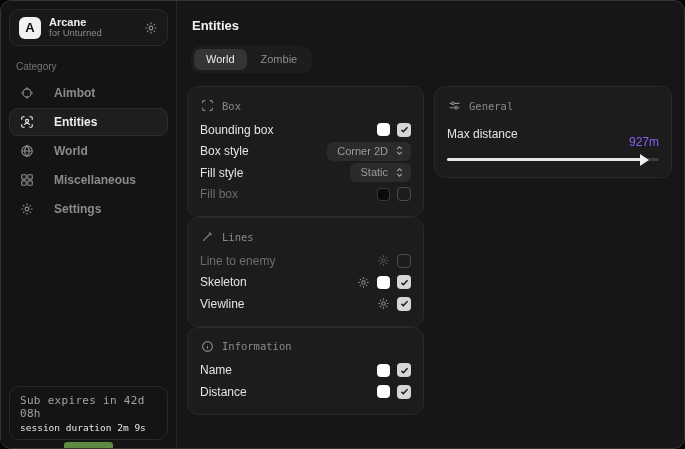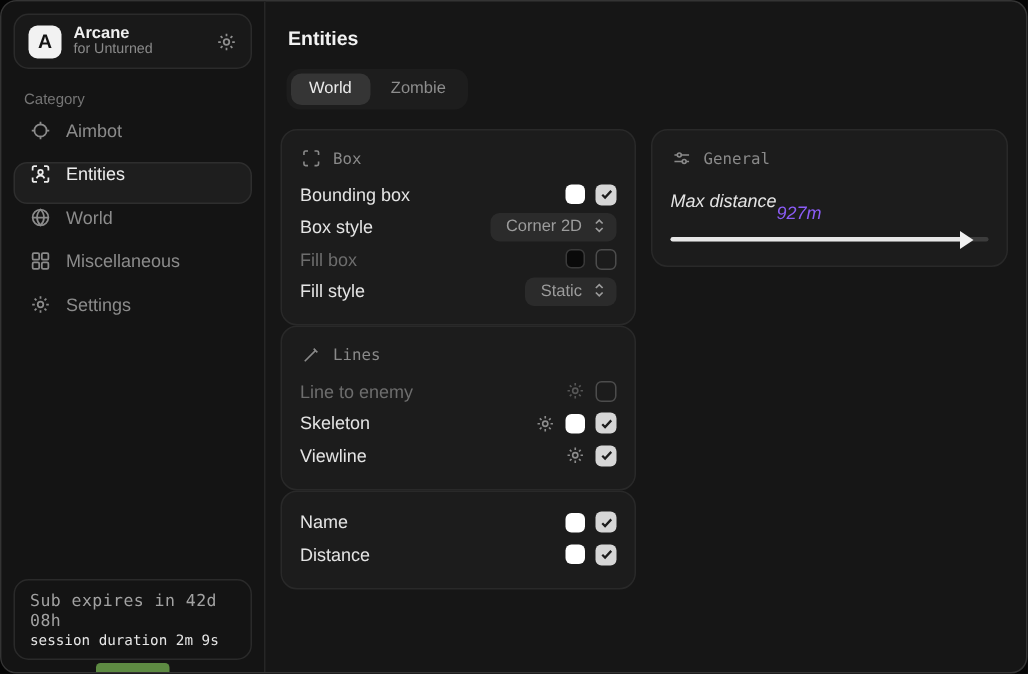--- a/index.html
+++ b/index.html
@@ -24,23 +24,23 @@
     font-weight:bold; font-size:13px; display:flex; align-items:center; justify-content:center;
   }
   .brand-text { flex:1; line-height:1.15; }
   .brand-name { font-size:11px; font-weight:bold; color:#efefef; }
   .brand-sub  { font-size:9.5px; color:#8a8a8a; }
   .icon { display:inline-flex; align-items:center; justify-content:center; }
   .icon svg { display:block; }
   .muted-ic { color:#8f8f8f; }
   .cat-label { margin:15px 7px 7px 7px; font-size:10px; color:#757575; }
   .nav-item {
-    height:28px; display:flex; align-items:flex-start; gap:10px; padding:0 10px;
+    height:28px; display:flex; align-items:center; gap:20px; padding:0 10px;
     color:#8b8b8b; font-size:12px; border-radius:9px; border:1px solid transparent;
-    margin-bottom:1px; cursor:default;
+    margin-bottom:1px; cursor:default;font-weight:bold;
   }
   .nav-item.active { background:#1e1e1e; border-color:#2e2e2e; color:#ececec; }
   .sb-footer {
     margin-top:auto; border:1px solid #2a2a2a; border-radius:10px; padding:7px 10px 6px;
     font-family:"DejaVu Sans Mono", monospace;
   }
   .sb-footer .l1 { font-size:11px; color:#a2a2a2; letter-spacing:.3px; }
   .sb-footer .l2 { font-size:9.5px; color:#e6e6e6; margin-top:2px; }
   
   .main { flex:1; padding:17px 12px 12px 10px; overflow:hidden; position:relative; }
@@ -79,21 +79,21 @@
     width:14px; height:14px; border-radius:4px; display:flex;
     align-items:center; justify-content:center;
   }
   .checkbox.checked { background:#d6d6d6; color:#1c1c1c; }
   .checkbox.unchecked { border:1.5px solid #4c4c4c; background:transparent; }
   .dropdown {
     display:flex; align-items:center; gap:7px; background:#2b2b2b; border-radius:6px;
     padding:3px 7px 4px 10px; color:#9c9c9c; font-size:11px; cursor:default;
   }
   
-  .slider-row { display:flex; align-items:center; margin-top:5px;font-style:italic; }
+  .slider-row { display:flex; align-items:center; justify-content:space-between; margin-top:5px; }
   .slider-value { font-size:12px; color:#8b5cf6;margin-top:16px; }
   .slider { position:relative; height:14px; margin-top:3px; }
   .slider-track {
     position:absolute; left:0; right:0; top:6px; height:3px; border-radius:2px; background:#3c3c3c;
   }
   .slider-fill {
     position:absolute; left:0; top:6px; height:3px; border-radius:2px; background:#e6e6e6;
   }
   .slider-thumb {
     position:absolute; top:1.5px; width:0; height:0; margin-left:-2px;
@@ -224,39 +224,39 @@
             <span class="dropdown">
               <span>Corner 2D</span>
               <span class="icon">
                 <svg width="9" height="11" viewBox="0 0 24 28" fill="none" stroke="currentColor" stroke-width="3">
                   <path d="M6 10l6-6 6 6M6 18l6 6 6-6"></path>
                 </svg>
               </span>
             </span>
           </div>
 
-          <div class="row dim">
-            <span class="row-label">Fill box</span>
-            <span class="ctls">
-              <span class="swatch black"></span>
-              <span class="checkbox unchecked"></span>
-            </span>
-          </div>
-
           <div class="row">
             <span class="row-label">Fill style</span>
             <span class="dropdown">
               <span>Static</span>
               <span class="icon">
                 <svg width="9" height="11" viewBox="0 0 24 28" fill="none" stroke="currentColor" stroke-width="3">
                   <path d="M6 10l6-6 6 6M6 18l6 6 6-6"></path>
                 </svg>
               </span>
             </span>
           </div>
+
+          <div class="row dim">
+            <span class="row-label">Fill box</span>
+            <span class="ctls">
+              <span class="swatch black"></span>
+              <span class="checkbox unchecked"></span>
+            </span>
+          </div>
         </div>
 
         <div class="panel">
           <div class="panel-head">
             <span class="icon">
               <svg width="13" height="13" viewBox="0 0 24 24" fill="none" stroke="currentColor" stroke-width="2">
                 <path d="M4 20L18 6M15 4.5l4.5 4.5"></path>
               </svg>
             </span>
             <span>Lines</span>
@@ -305,20 +305,29 @@
               <span class="checkbox checked">
                 <svg width="9" height="9" viewBox="0 0 24 24" fill="none" stroke="currentColor" stroke-width="4">
                     <path d="M4 13l5 5L20 6"></path>
                   </svg>
               </span>
             </span>
           </div>
         </div>
 
         <div class="panel">
+          <div class="panel-head">
+            <span class="icon">
+              <svg width="13" height="13" viewBox="0 0 24 24" fill="none" stroke="currentColor" stroke-width="2">
+                <circle cx="12" cy="12" r="9"></circle>
+                  <path d="M12 11v5M12 7.5v.5"></path>
+              </svg>
+            </span>
+            <span>Information</span>
+          </div>
 
           <div class="row">
             <span class="row-label">Name</span>
             <span class="ctls">
               <span class="swatch white"></span>
               <span class="checkbox checked">
                 <svg width="9" height="9" viewBox="0 0 24 24" fill="none" stroke="currentColor" stroke-width="4">
                     <path d="M4 13l5 5L20 6"></path>
                   </svg>
               </span>

